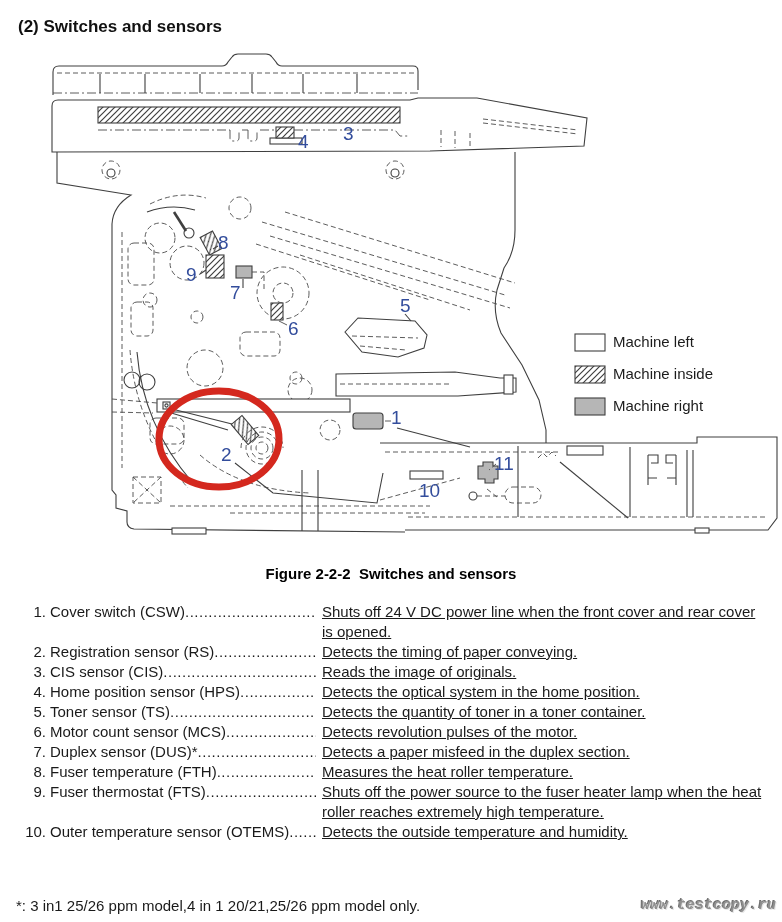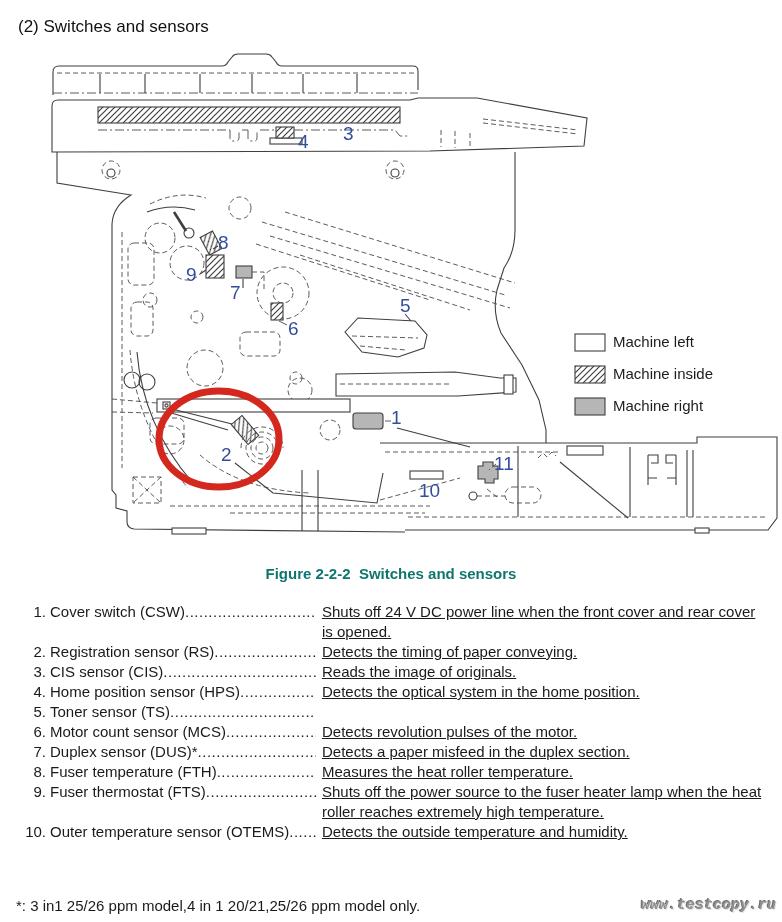--- a/index.html
+++ b/index.html
@@ -1,19 +1,19 @@
 <!DOCTYPE html>
 <html><head>
 <meta charset="utf-8">
 <style>
   html,body{margin:0;padding:0;background:#fff;}
   body{width:782px;height:922px;position:relative;font-family:"Liberation Sans",sans-serif;color:#1a1a1a;overflow:hidden;}
-  .page-title{position:absolute;left:18px;top:6px;font-size:17px;font-weight:normal;color:#111;}
+  .page-title{position:absolute;left:18px;top:6px;font-size:17px;font-weight:bold;color:#111;}
   .figure-svg{position:absolute;left:0;top:0;width:782px;height:562px;}
-  .caption{position:absolute;left:0;top:565px;width:782px;text-align:center;font-size:15px;font-weight:bold;color:#0f766e;white-space:pre;}
+  .caption{position:absolute;left:0;top:565px;width:782px;text-align:center;font-size:15px;font-weight:bold;color:#000000;white-space:pre;}
   .list{position:absolute;left:16px;top:602px;width:752px;font-size:15px;line-height:20px;}
   .row{display:flex;align-items:flex-start;}
   .num{flex:0 0 30px;text-align:right;padding-right:4px;white-space:nowrap;}
   .lbl{flex:0 0 266px;display:flex;overflow:hidden;white-space:nowrap;}
   .dots{flex:1 1 auto;overflow:hidden;}
   .dots::before{content:"..........................................................................................";letter-spacing:.5px;}
   .desc{flex:0 0 446px;padding-left:6px;text-decoration:underline;}
   .footnote{position:absolute;left:16px;top:876px;font-size:15px;margin-top:21px;}
   .watermark{position:absolute;right:6px;top:897px;font-family:Liberation Mono, monospace;font-style:italic;font-weight:bold;font-size:15px;color:#8f8f8f;text-shadow:1px 1px 0 #e8e8e8,-1px -1px 0 #6f6f6f;}
   
@@ -221,20 +221,21 @@
         <span class="dots"></span>
       </span>
     <span class="desc">Detects the optical system in the home position.</span>
   </div>
   <div class="row">
     <span class="num">5.</span>
     <span class="lbl">
         <span>Toner sensor (TS)</span>
         <span class="dots"></span>
       </span>
+    <span class="desc">Detects the quantity of toner in a toner container.</span>
   </div>
   <div class="row">
     <span class="num">6.</span>
     <span class="lbl">
         <span>Motor count sensor (MCS)</span>
         <span class="dots"></span>
       </span>
     <span class="desc">Detects revolution pulses of the motor.</span>
   </div>
   <div class="row">

